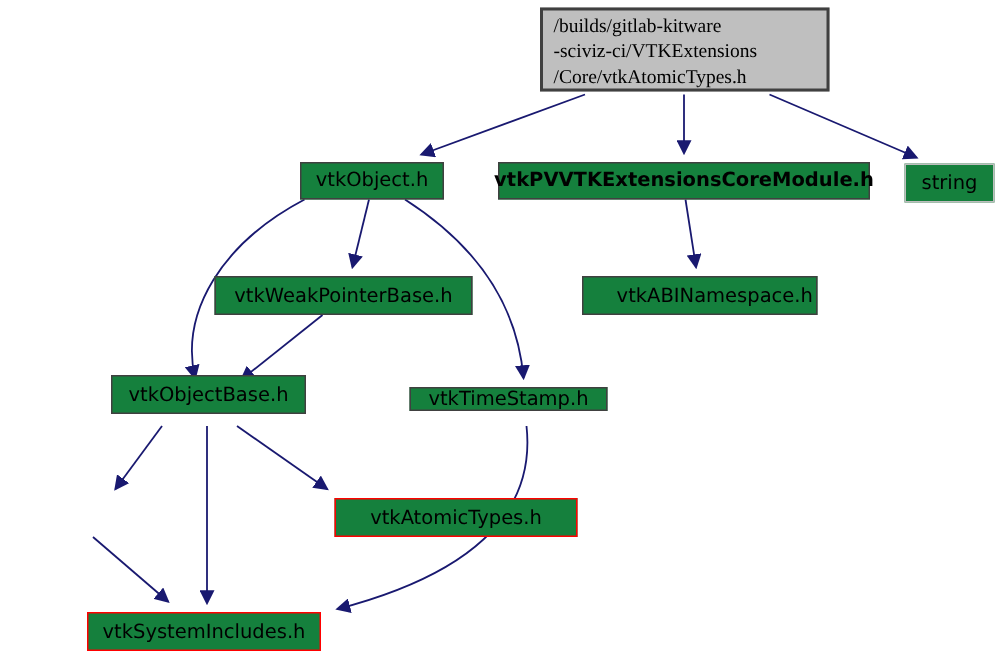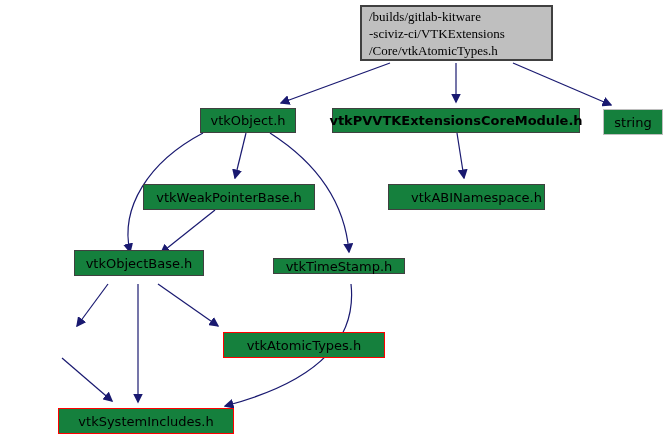--- a/index.html
+++ b/index.html
@@ -102,17 +102,17 @@
 
   <div class="node" style="left:273px; top:258px; width:132px; height:16px;">
     <span>vtkTimeStamp.h</span>
   </div>
 
 
   <div class="node red" style="left:175px; top:332px; width:162px; height:26px;margin-left:48px;">
     <span>vtkAtomicTypes.h</span>
   </div>
 
-  <div class="node red" style="left:58px; top:408px; width:176px; height:26px;">
+  <div class="node red" style="left:58px; top:408px; width:156px; height:26px;">
     <span>vtkSystemIncludes.h</span>
   </div>
 
 </div>
 
 </body></html>

